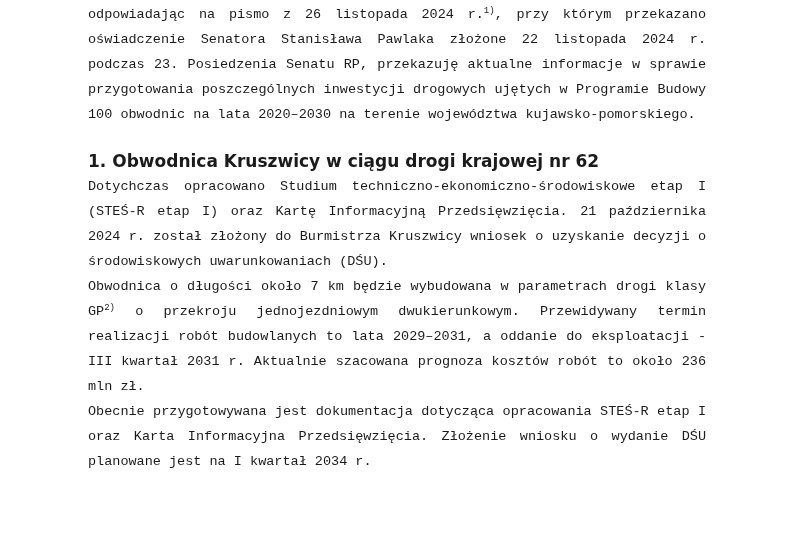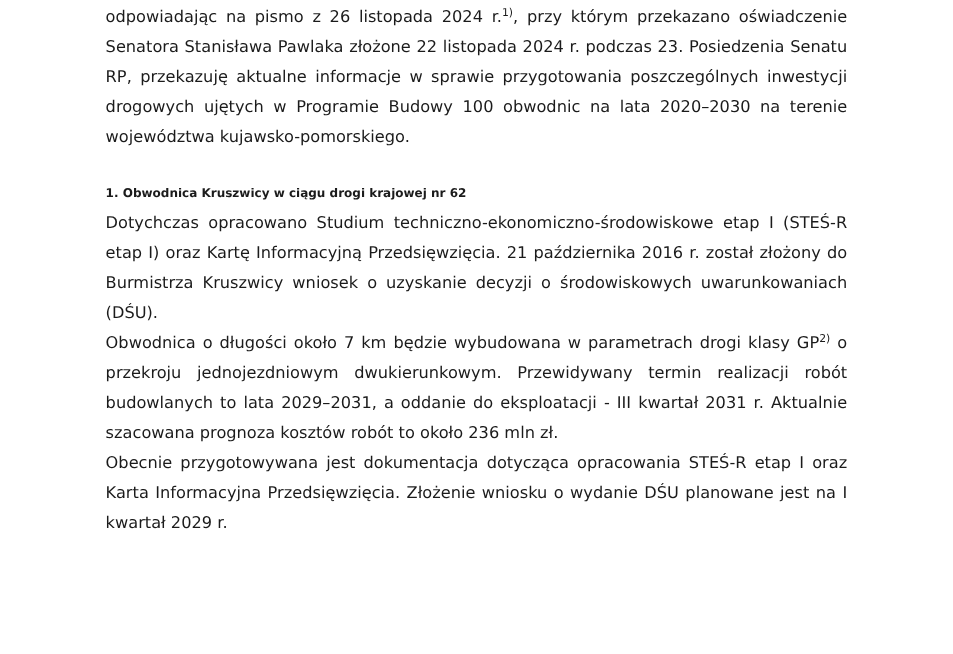--- a/index.html
+++ b/index.html
@@ -21,47 +21,48 @@
     width: 618px;
     color: #1b1b1b;
     font-size: 13.5px;
     line-height: 25px;
   }
   .para {
     margin: 0;
     text-align: justify;
     hyphens: none;
     overflow-wrap: normal;
+    font-family: Liberation Mono, monospace;
   }
   .para-cut {
     text-align-last: justify;
   }
   .heading {
     margin: 22px 0 0 0;
-    font-size: 10px;
+    font-size: 17px;
     line-height: 25px;
     font-weight: bold;
     text-align: left;
   }
   sup.fnote {
     font-size: 9px;
     line-height: 0;
     vertical-align: 5px;
   }
 </style>
 </head>
 <body>
 
 <div class="doc">
 
   <p class="para"><span>odpowiadając na pismo z 26 listopada 2024 r.</span><sup class="fnote">1)</sup><span>, przy którym przekazano oświadczenie Senatora Stanisława Pawlaka złożone 22 listopada 2024 r. podczas 23. Posiedzenia Senatu RP, przekazuję aktualne informacje w sprawie przygotowania poszczególnych inwestycji drogowych ujętych w Programie Budowy 100 obwodnic na lata 2020–2030 na terenie województwa kujawsko-pomorskiego.</span></p>
 
   <h2 class="heading">1. Obwodnica Kruszwicy w ciągu drogi krajowej nr 62</h2>
 
-  <p class="para">Dotychczas opracowano Studium techniczno-ekonomiczno-środowiskowe etap I (STEŚ-R etap I) oraz Kartę Informacyjną Przedsięwzięcia. 21 października 2016 r. został złożony do Burmistrza Kruszwicy wniosek o uzyskanie decyzji o środowiskowych uwarunkowaniach (DŚU).</p>
+  <p class="para">Dotychczas opracowano Studium techniczno-ekonomiczno-środowiskowe etap I (STEŚ-R etap I) oraz Kartę Informacyjną Przedsięwzięcia. 21 października 2024 r. został złożony do Burmistrza Kruszwicy wniosek o uzyskanie decyzji o środowiskowych uwarunkowaniach (DŚU).</p>
 
   <p class="para"><span>Obwodnica o długości około 7 km będzie wybudowana w parametrach drogi klasy GP</span><sup class="fnote">2)</sup><span> o przekroju jednojezdniowym dwukierunkowym. Przewidywany termin realizacji robót budowlanych to lata 2029–2031, a oddanie do eksploatacji - III kwartał 2031 r. Aktualnie szacowana prognoza kosztów robót to około 236 mln zł.</span></p>
 
 
-  <p class="para">Obecnie przygotowywana jest dokumentacja dotycząca opracowania STEŚ-R etap I oraz Karta Informacyjna Przedsięwzięcia. Złożenie wniosku o wydanie DŚU planowane jest na I kwartał 2029 r.</p>
+  <p class="para">Obecnie przygotowywana jest dokumentacja dotycząca opracowania STEŚ-R etap I oraz Karta Informacyjna Przedsięwzięcia. Złożenie wniosku o wydanie DŚU planowane jest na I kwartał 2034 r.</p>
 
 
 </div>
 
 </body></html>

